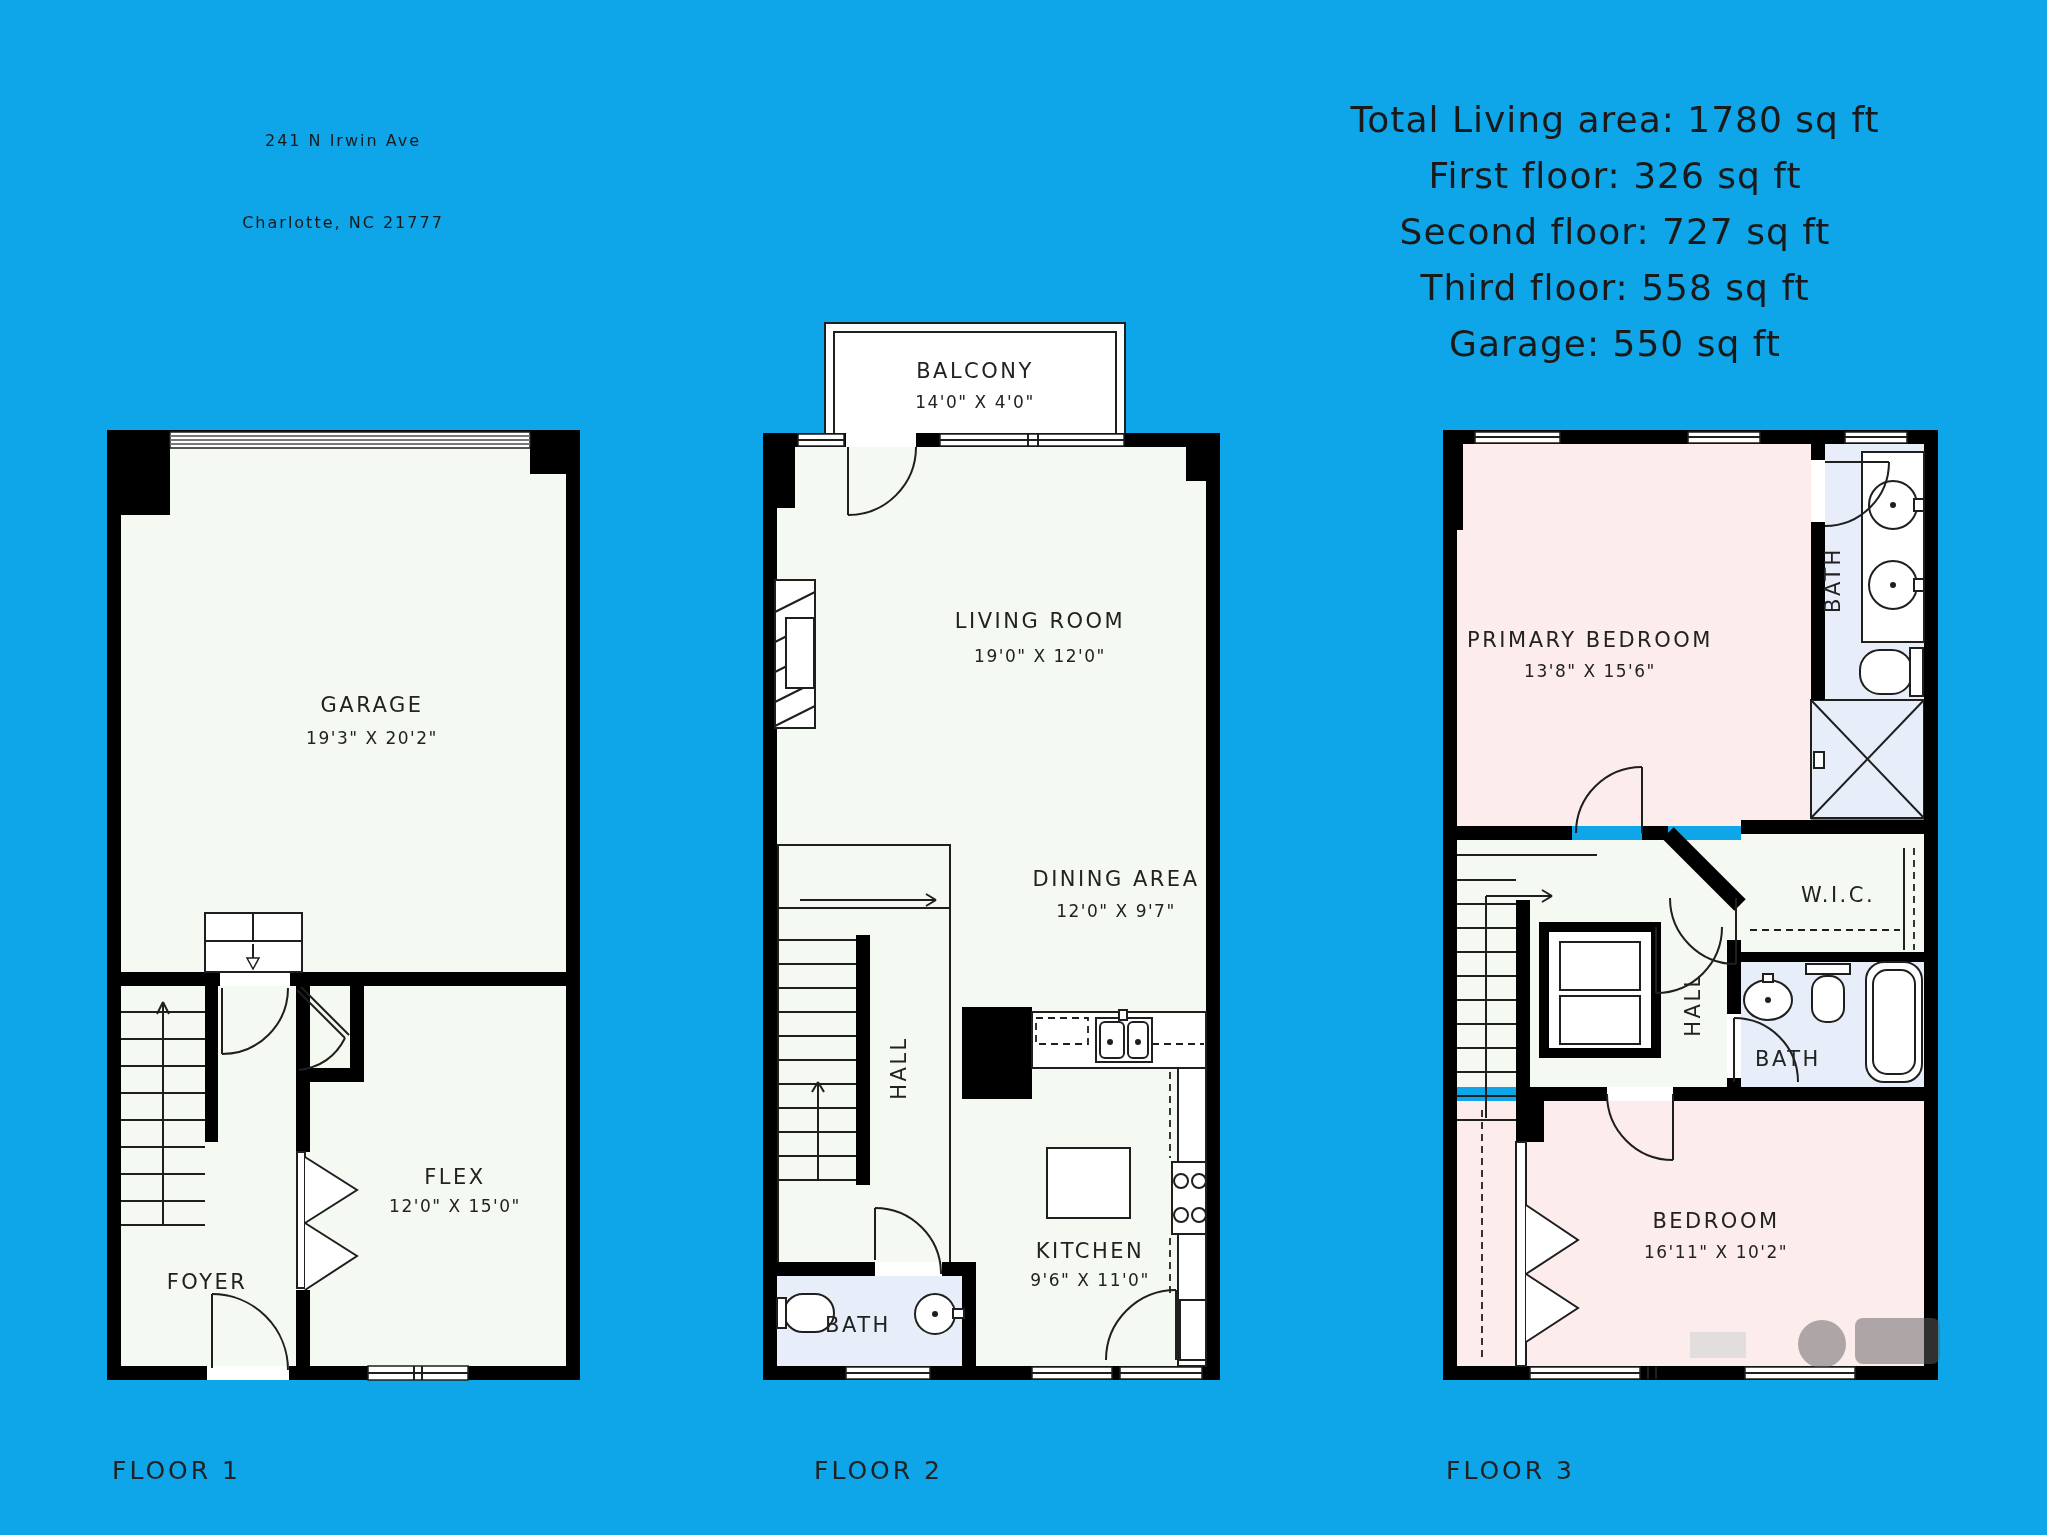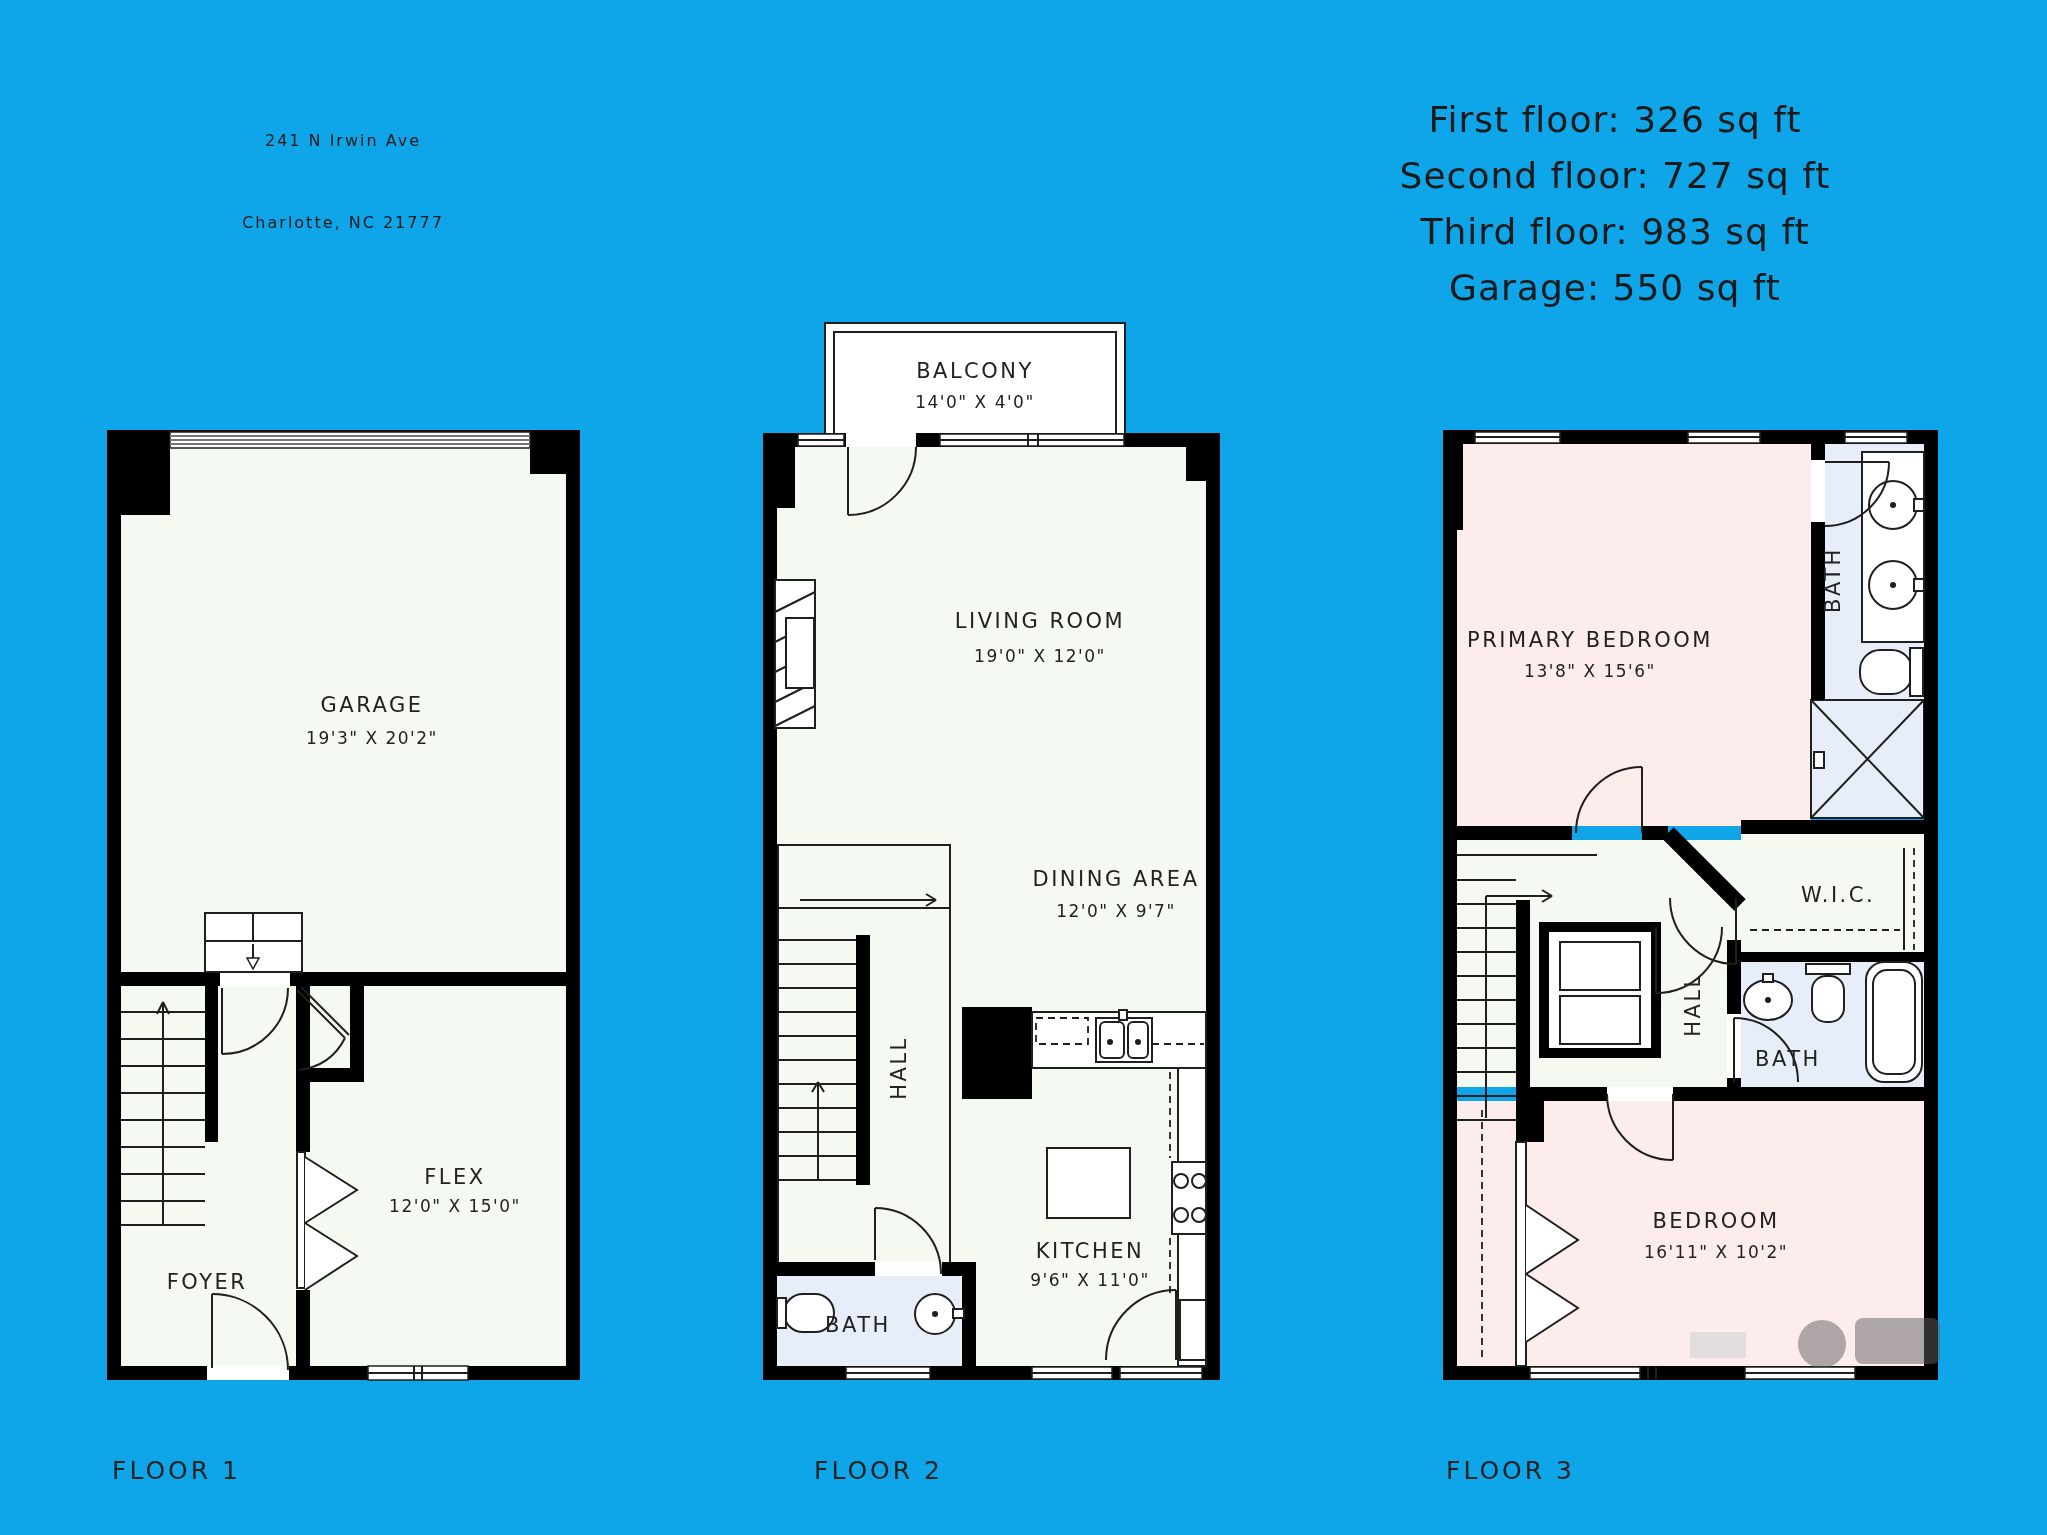--- a/index.html
+++ b/index.html
@@ -31,23 +31,24 @@
 <body>
 
 <div id="canvas">
 
   <div class="title-block">
     <div>241 N Irwin Ave</div>
     <div>Charlotte, NC 21777</div>
   </div>
 
   <div class="summary-block">
+    <div>Total Living area: 1780 sq ft</div>
     <div>First floor: 326 sq ft</div>
     <div>Second floor: 727 sq ft</div>
-    <div>Third floor: 983 sq ft</div>
+    <div>Third floor: 558 sq ft</div>
     <div>Garage: 550 sq ft</div>
   </div>
 
   <svg width="2047" height="1535" viewBox="0 0 2047 1535">
 
     <g>
       <rect class="roomf" x="114" y="437" width="459" height="936"></rect>
 
       <rect class="wall" x="107" y="430" width="473" height="14"></rect>
       <rect class="wall" x="107" y="430" width="14" height="950"></rect>

